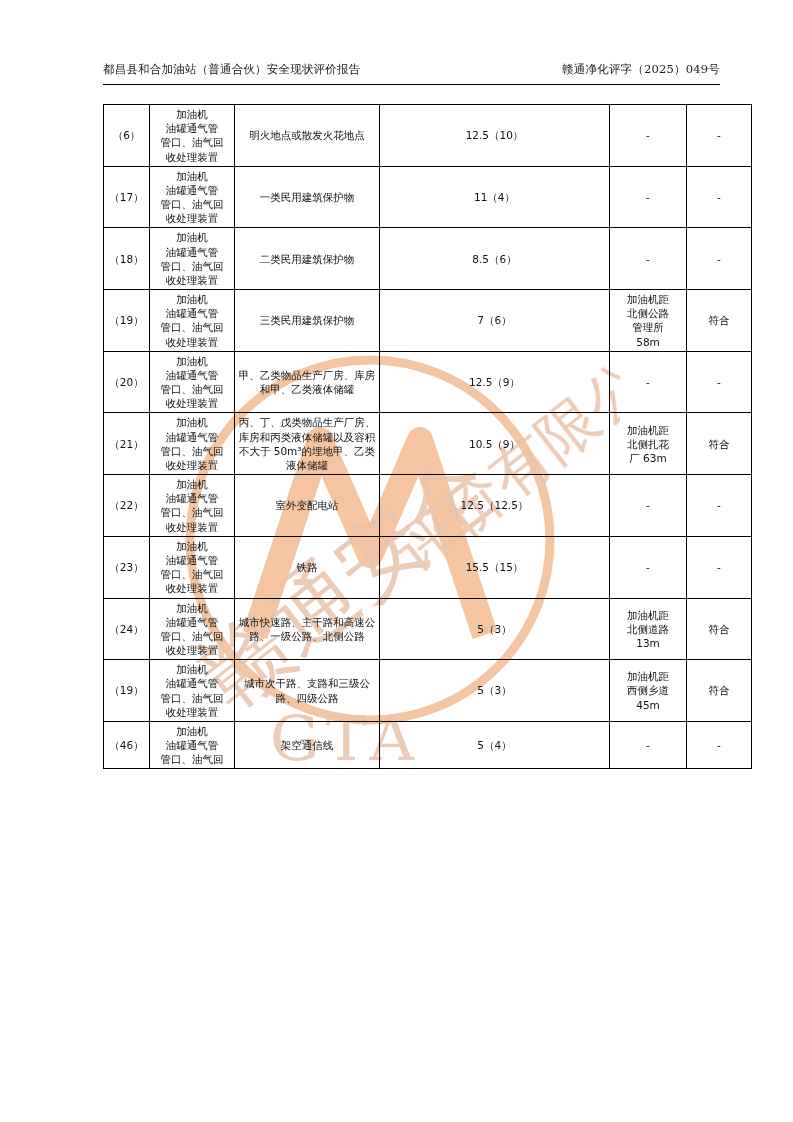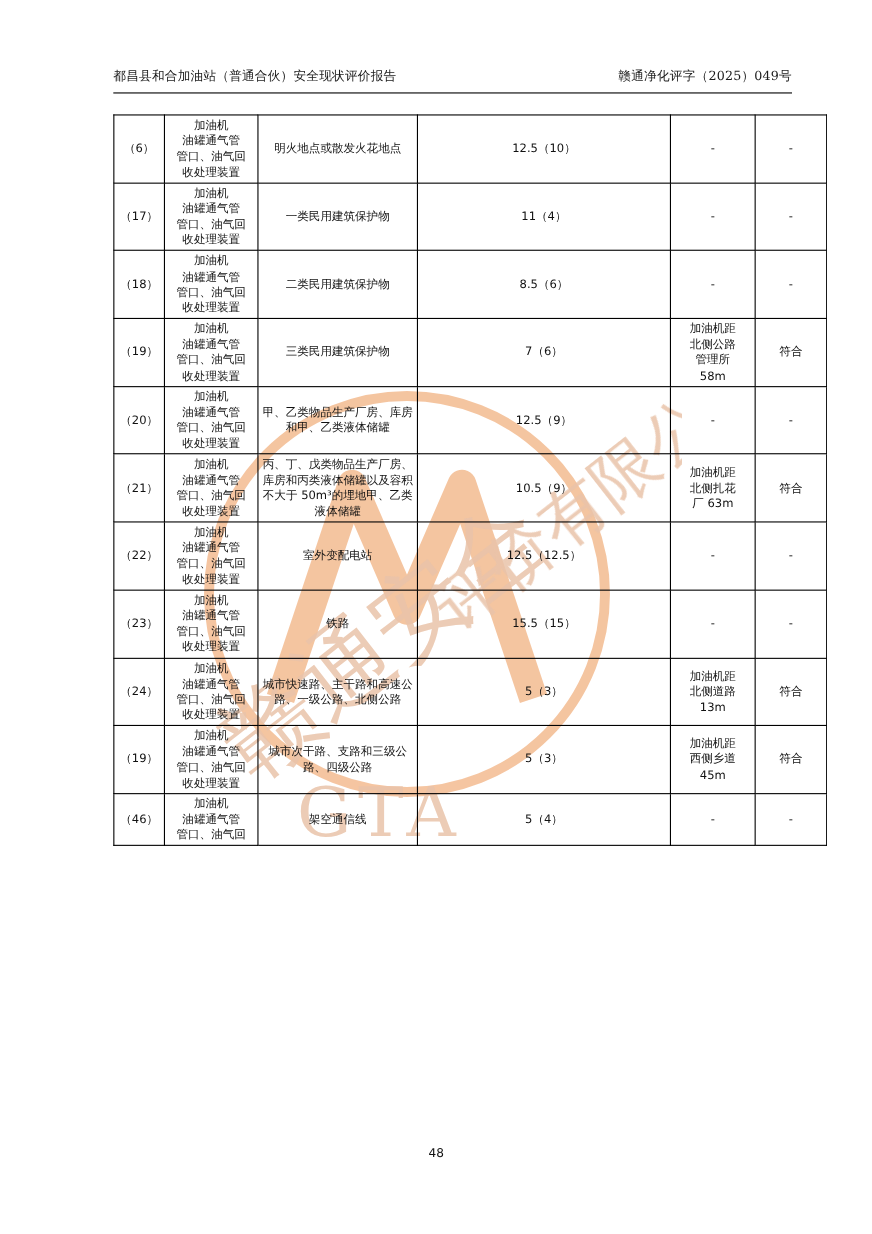--- a/index.html
+++ b/index.html
@@ -346,15 +346,14 @@
               <div class="obj-lines">
                 <span>-</span>
               </div>
             </td>
             <td class="c-concl">-</td>
           </tr>
         </tbody>
     </table>
   </div>
 
-  <div class="pagenum">48</div>
 
 </div>
 
 </body></html>

